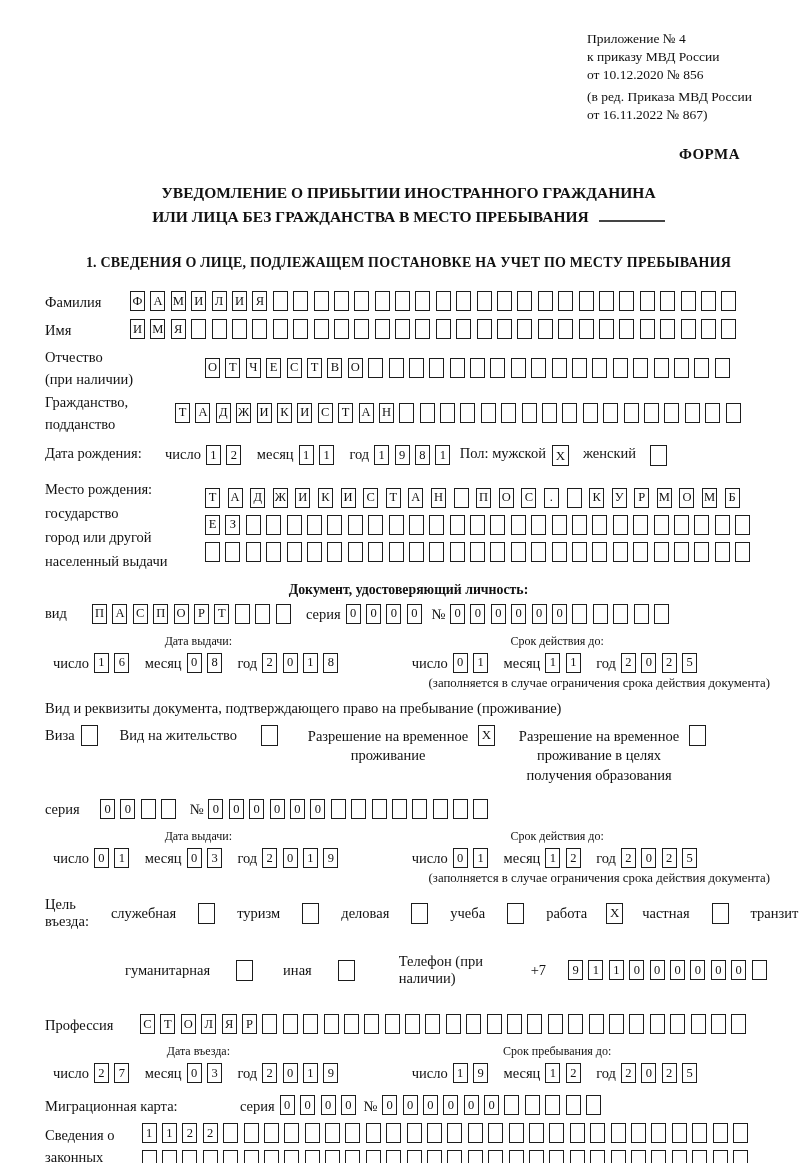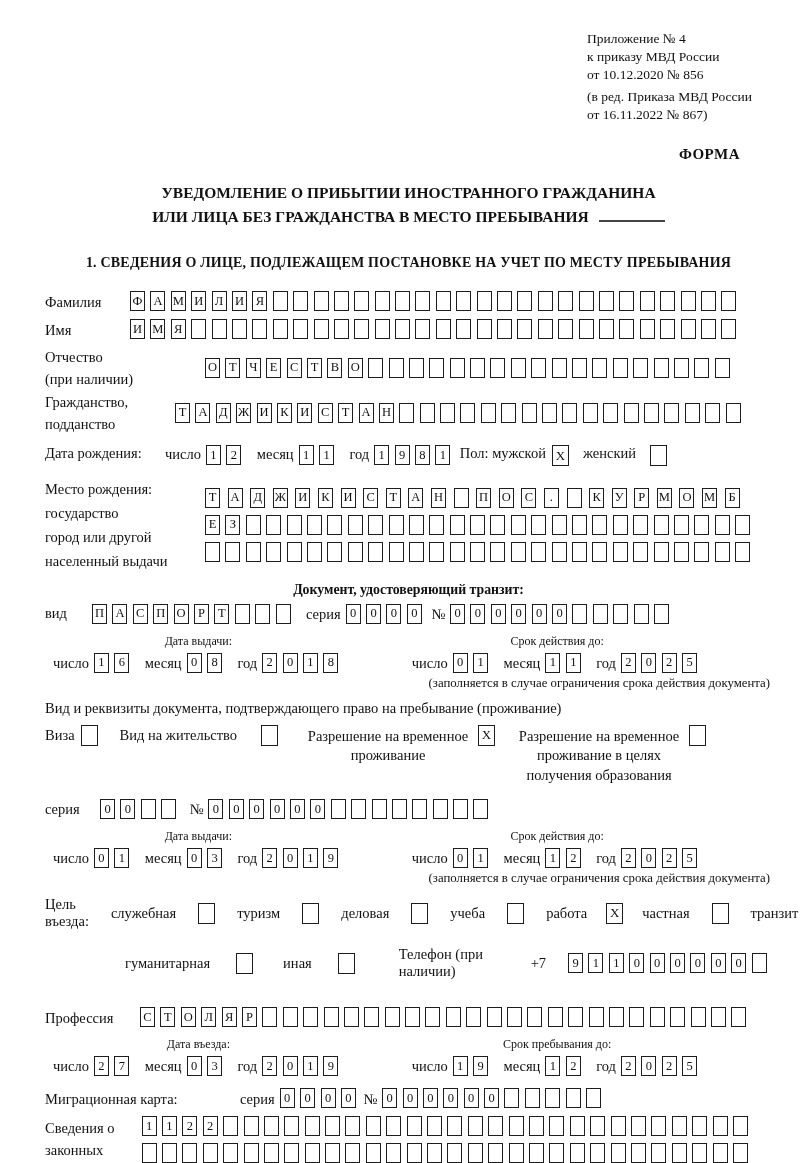--- a/index.html
+++ b/index.html
@@ -332,21 +332,21 @@
           <span class="cell"></span>
           <span class="cell"></span>
           <span class="cell"></span>
           <span class="cell"></span>
           <span class="cell"></span>
           <span class="cell"></span>
         </div>
     </div>
   </div>
 
-  <div class="doc-heading">Документ, удостоверяющий транзит:</div>
+  <div class="doc-heading">Документ, удостоверяющий личность:</div>
 
   <div class="frow inline" style="margin-top:6px; align-items:center">
     <div style="width:47px">вид</div>
     <div class="cells">
         <span class="cell">П</span>
         <span class="cell">А</span>
         <span class="cell">С</span>
         <span class="cell">П</span>
         <span class="cell">О</span>
         <span class="cell">Р</span>
@@ -533,21 +533,21 @@
     <span>учеба</span>
     <span class="cb"></span>
     <span>работа</span>
     <span class="cb" style="margin:0 3px">X</span>
     <span>частная</span>
     <span class="cb"></span>
     <span>транзит</span>
     <span class="cb"></span>
   </div>
 
-  <div class="purpose-row" style="margin-top:16px">
+  <div class="purpose-row" style="margin-top:23px">
     <span style="margin-left:80px">гуманитарная</span>
     <span class="cb" style="margin-left:10px"></span>
     <span style="margin-left:8px">иная</span>
     <span class="cb" style="margin-left:10px"></span>
     <span style="margin-left:22px">Телефон (при наличии)</span>
     <span style="margin-left:24px; margin-right:6px">+7</span>
     <div class="cells">
         <span class="cell">9</span>
         <span class="cell">1</span>
         <span class="cell">1</span>

